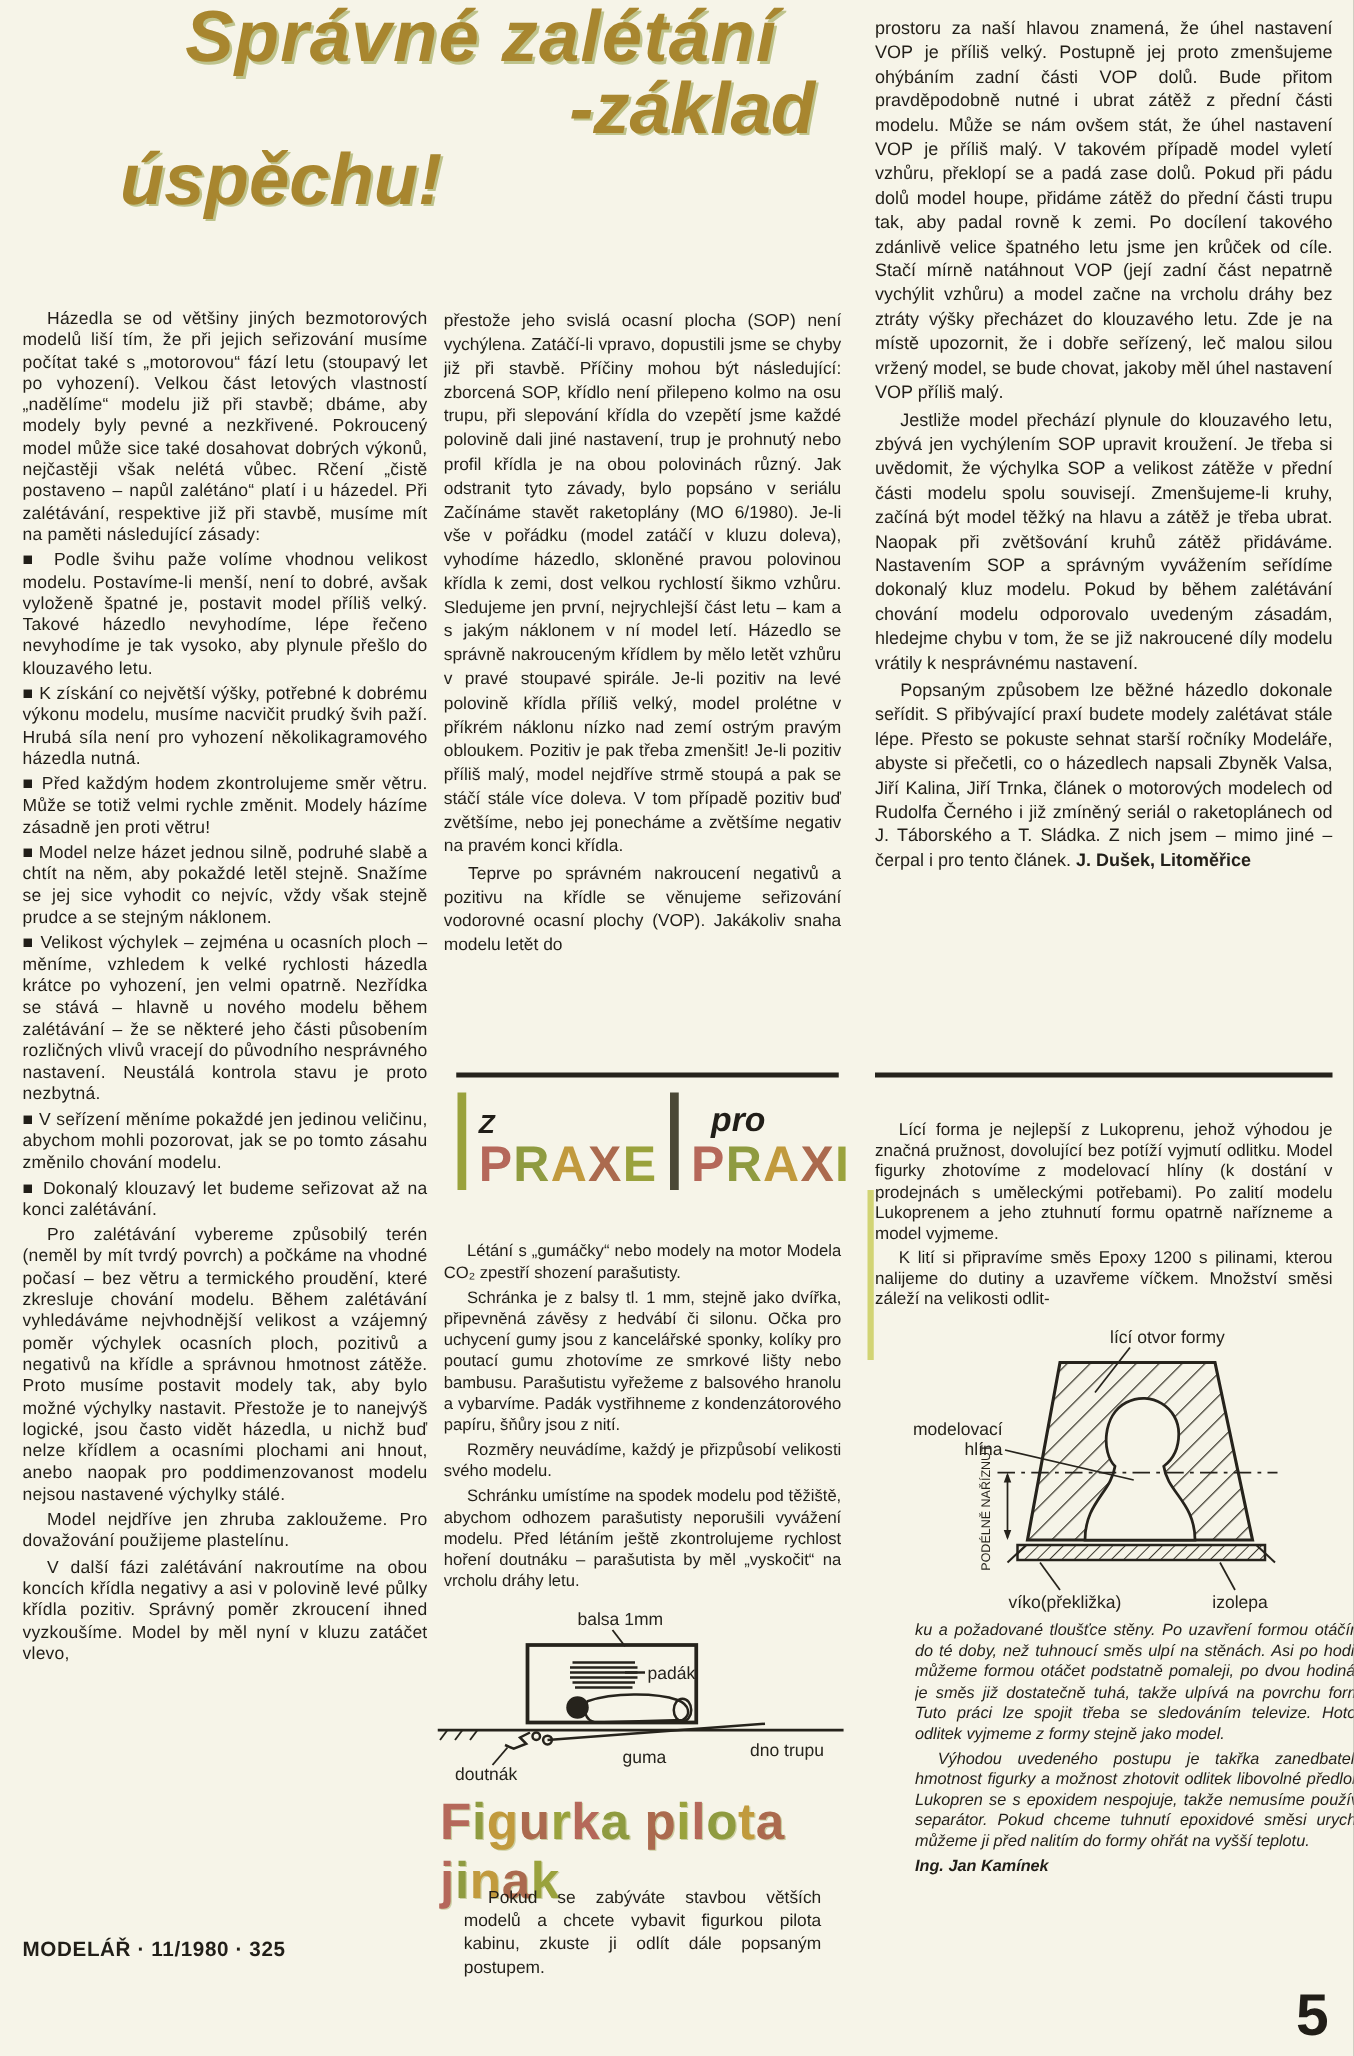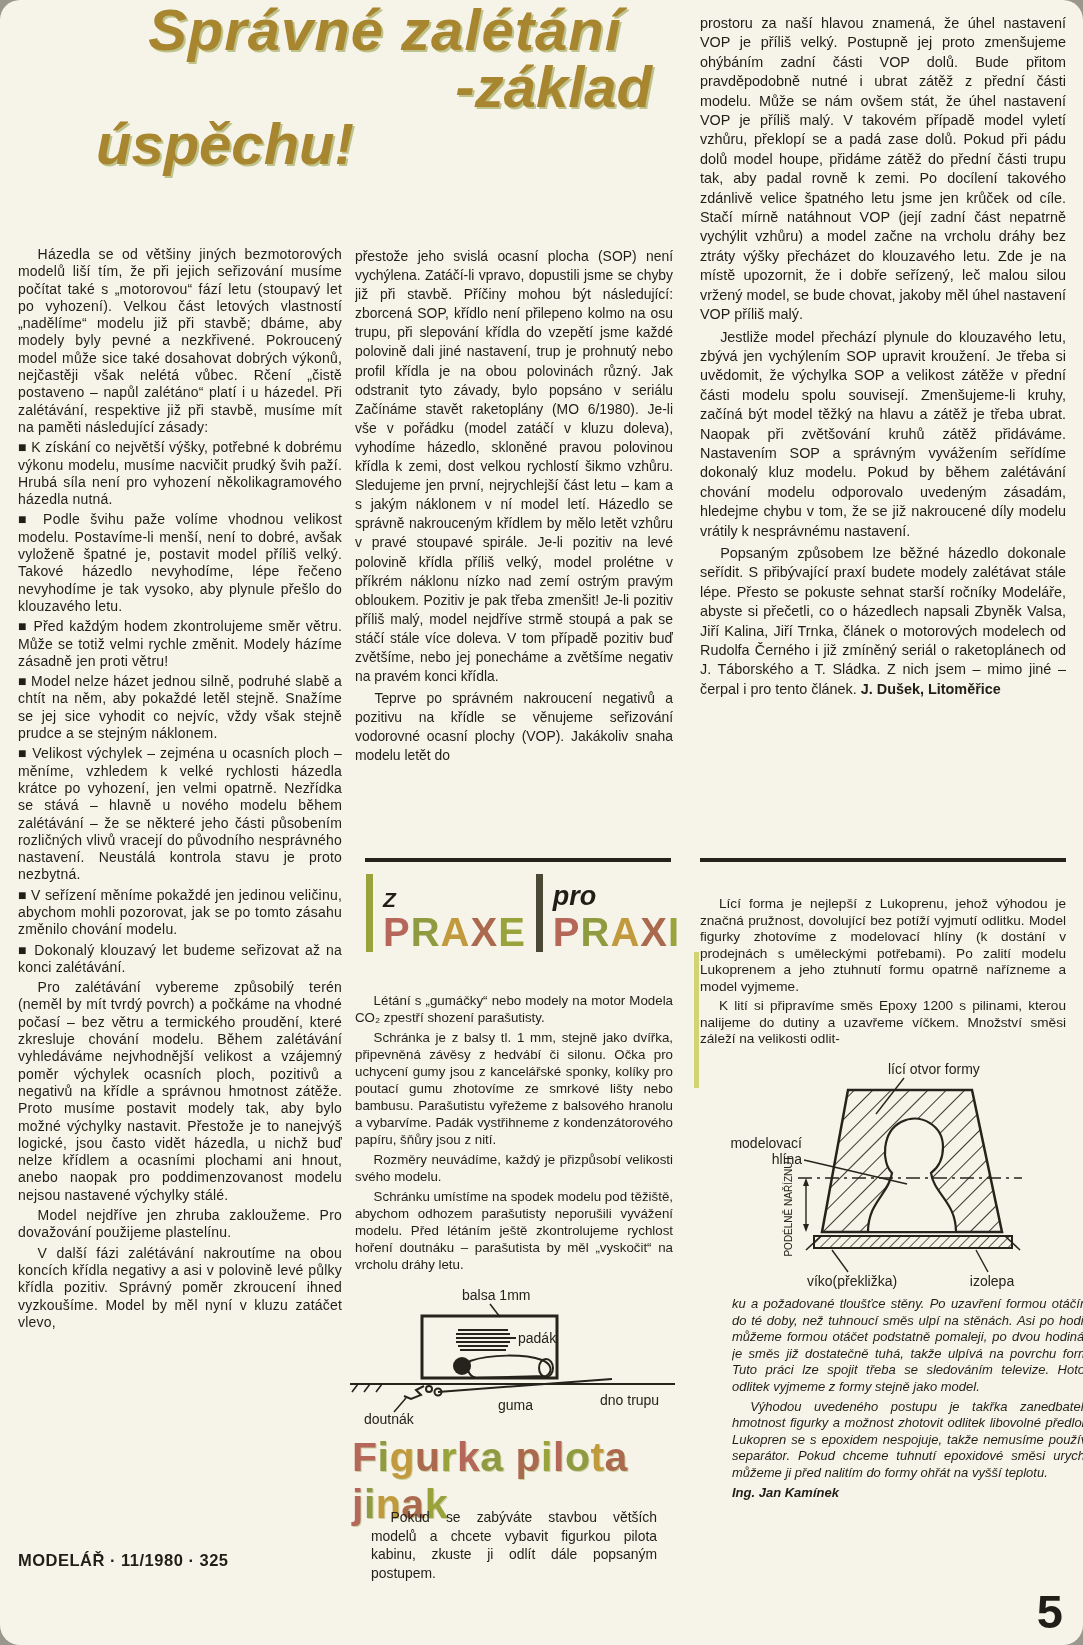--- a/index.html
+++ b/index.html
@@ -1,18 +1,18 @@
 <!DOCTYPE html>
 <html style="--paper: #f6f4e8; --ink: #211e18; --accent-gold: #a8862f; --accent-olive: #8f9b40; --rule-black: #26231c;"><head>
 <meta charset="utf-8">
 <style>
   html,body{margin:0;padding:0;background:#9a978d;}
   .page{position:relative;width:1083px;height:1645px;margin:0 auto;overflow:hidden;
         background:var(--paper,#f6f4e8);color:var(--ink,#211e18);
-        font-family:"Liberation Sans",sans-serif;border-radius:20px;}
+        font-family:"Liberation Sans",sans-serif;}
   .col{position:absolute;text-align:justify;overflow:hidden;}
   .col p{margin:0 0 3px 0;}
   p.ind{text-indent:1.4em;}
   
   #title{position:absolute;left:96px;top:2px;width:578px;font-style:italic;font-weight:bold;
          color:var(--accent-gold,#a8862f);line-height:.98;
          text-shadow:2px 2px 0 rgba(143,155,64,.55);}
   #title .t1{font-size:58px;text-align:center;letter-spacing:1px;}
   #title .t2{font-size:58px;text-align:right;padding-right:22px;}
   #title .t3{font-size:58px;padding-right:6px;}
@@ -28,21 +28,21 @@
   .rule{position:absolute;height:4px;background:#26231c;}
   #rule-mid{left:365px;top:858px;width:306px;}
   #rule-right{left:700px;top:858px;width:366px;}
   
   #praxe-logo{position:absolute;left:366px;top:874px;display:flex;gap:10px;align-items:flex-end;}
   .plbar{width:7px;height:78px;}
   .plbar.olive{background:#9aa23c;}
   .plbar.dark{background:#4b4836;}
   .plcol{display:flex;flex-direction:column;justify-content:flex-end;line-height:1;}
   .plsmall{font-weight:bold;font-style:italic;font-size:21px;margin-bottom:2px;}
-  .plsmall.pro{font-size:27px;}
+  .plsmall.pro{font-size:27px;margin-left:16px;}
   .plbig{font-weight:bold;font-size:40px;letter-spacing:1px;}
   #praxe-text{left:355px;top:992px;width:318px;height:284px;font-size:13.3px;line-height:17px;}
   .sig{text-align:left;font-weight:bold;}
   .inline-sig{font-weight:bold;white-space:nowrap;}
   
   #figurka-title{position:absolute;left:352px;top:1434px;width:322px;font-size:41px;font-weight:bold;
                  letter-spacing:.5px;text-shadow:1px 1px 0 rgba(143,155,64,.4);}
   #figurka-lead{position:absolute;left:355px;top:1492px;width:318px;font-size:13.9px;line-height:18.5px;
                 text-align:justify;}
   #figurka-lead p{margin:16px;text-indent:1.4em;}
@@ -64,22 +64,22 @@
 
   <div id="title">
     <div class="t1">Správné zalétání</div>
     <div class="t2">-základ</div>
     <div class="t3">úspěchu!</div>
   </div>
 
 
   <div id="col-left" class="col">
     <p class="ind">Házedla se od většiny jiných bezmotorových modelů liší tím, že při jejich seřizování musíme počítat také s „motorovou“ fází letu (stoupavý let po vyhození). Velkou část letových vlastností „nadělíme“ modelu již při stavbě; dbáme, aby modely byly pevné a nezkřivené. Pokroucený model může sice také dosahovat dobrých výkonů, nejčastěji však nelétá vůbec. Rčení „čistě postaveno – napůl zalétáno“ platí i u házedel. Při zalétávání, respektive již při stavbě, musíme mít na paměti následující zásady:</p>
+    <p>■  Podle švihu paže volíme vhodnou velikost modelu. Postavíme-li menší, není to dobré, avšak vyloženě špatné je, postavit model příliš velký. Takové házedlo nevyhodíme, lépe řečeno nevyhodíme je tak vysoko, aby plynule přešlo do klouzavého letu.</p>
     <p>■  K získání co největší výšky, potřebné k dobrému výkonu modelu, musíme nacvičit prudký švih paží. Hrubá síla není pro vyhození několikagramového házedla nutná.</p>
-    <p>■  Podle švihu paže volíme vhodnou velikost modelu. Postavíme-li menší, není to dobré, avšak vyloženě špatné je, postavit model příliš velký. Takové házedlo nevyhodíme, lépe řečeno nevyhodíme je tak vysoko, aby plynule přešlo do klouzavého letu.</p>
     <p>■  Před každým hodem zkontrolujeme směr větru. Může se totiž velmi rychle změnit. Modely házíme zásadně jen proti větru!</p>
     <p>■  Model nelze házet jednou silně, podruhé slabě a chtít na něm, aby pokaždé letěl stejně. Snažíme se jej sice vyhodit co nejvíc, vždy však stejně prudce a se stejným náklonem.</p>
     <p>■  Velikost výchylek – zejména u ocasních ploch – měníme, vzhledem k velké rychlosti házedla krátce po vyhození, jen velmi opatrně. Nezřídka se stává – hlavně u nového modelu během zalétávání – že se některé jeho části působením rozličných vlivů vracejí do původního nesprávného nastavení. Neustálá kontrola stavu je proto nezbytná.</p>
     <p>■  V seřízení měníme pokaždé jen jedinou veličinu, abychom mohli pozorovat, jak se po tomto zásahu změnilo chování modelu.</p>
     <p>■  Dokonalý klouzavý let budeme seřizovat až na konci zalétávání.</p>
     <p class="ind">Pro zalétávání vybereme způsobilý terén (neměl by mít tvrdý povrch) a počkáme na vhodné počasí – bez větru a termického proudění, které zkresluje chování modelu. Během zalétávání vyhledáváme nejvhodnější velikost a vzájemný poměr výchylek ocasních ploch, pozitivů a negativů na křídle a správnou hmotnost zátěže. Proto musíme postavit modely tak, aby bylo možné výchylky nastavit. Přestože je to nanejvýš logické, jsou často vidět házedla, u nichž buď nelze křídlem a ocasními plochami ani hnout, anebo naopak pro poddimenzovanost modelu nejsou nastavené výchylky stálé.</p>
     <p class="ind">Model nejdříve jen zhruba zakloužeme. Pro dovažování použijeme plastelínu.</p>
     <p class="ind">V další fázi zalétávání nakroutíme na obou koncích křídla negativy a asi v polovině levé půlky křídla pozitiv. Správný poměr zkroucení ihned vyzkoušíme. Model by měl nyní v kluzu zatáčet vlevo,</p>
   </div>
 

